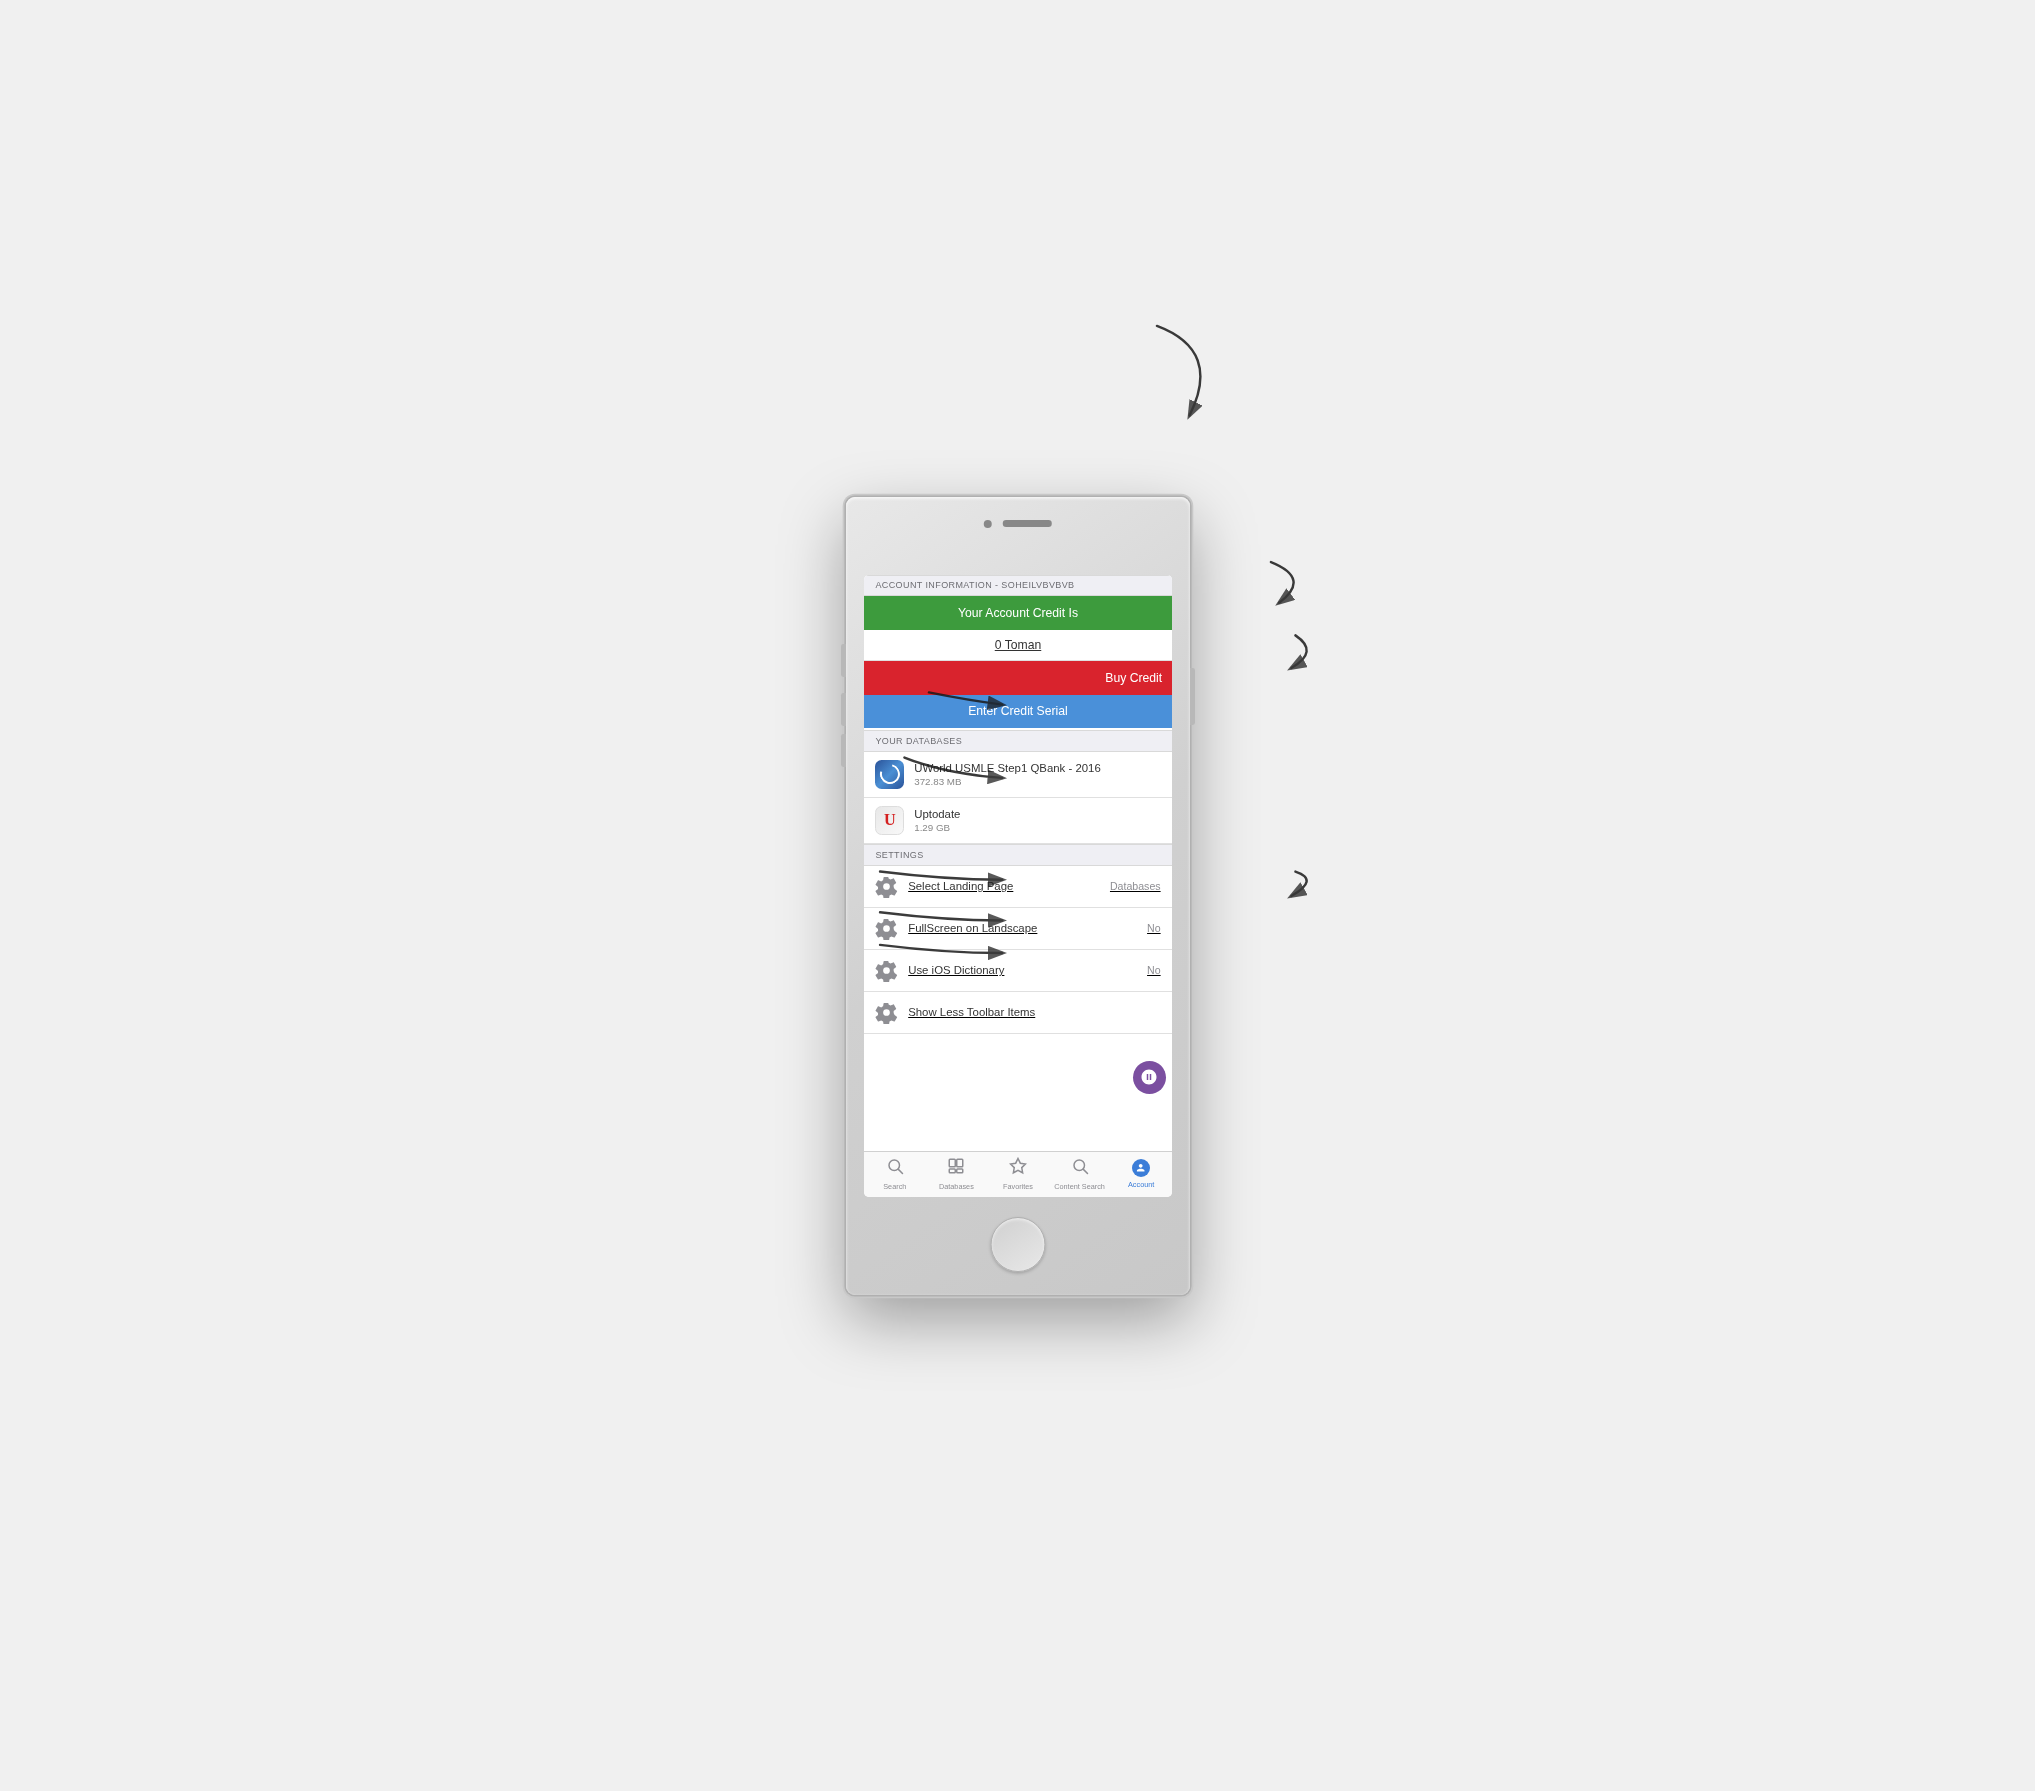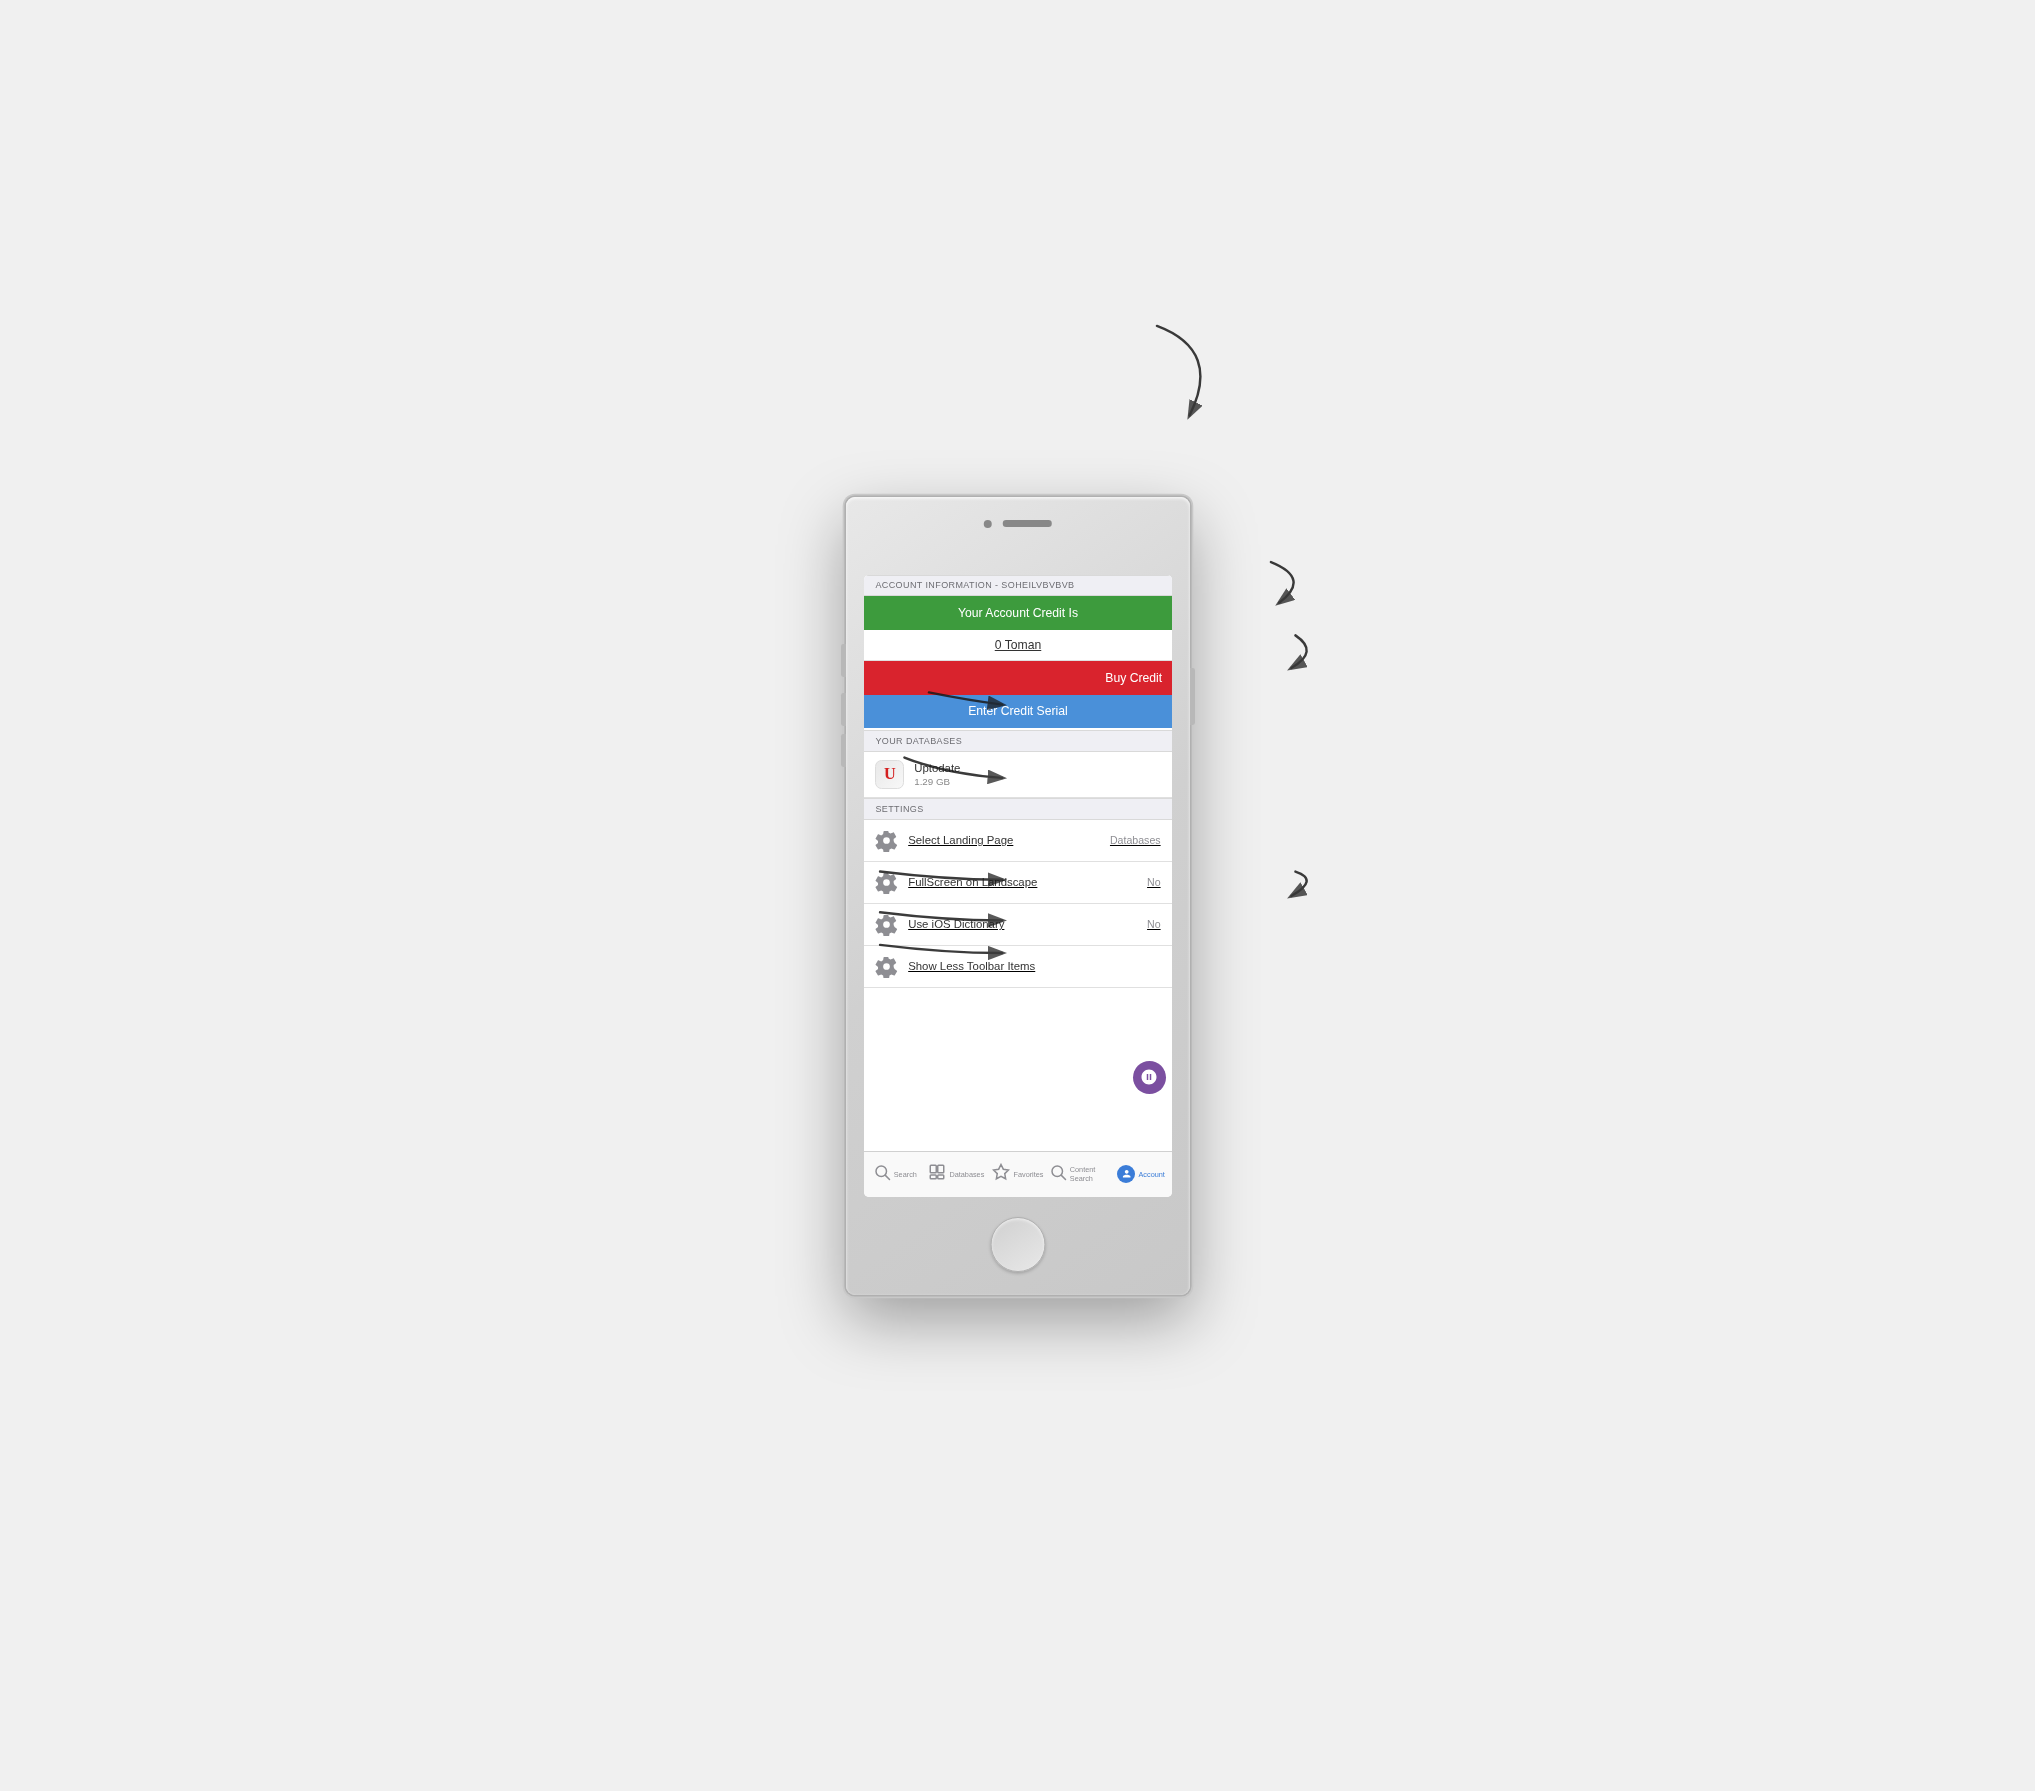--- a/index.html
+++ b/index.html
@@ -302,21 +302,21 @@
       right: 0;
       height: 46px;
       background: #f9f9f9;
       border-top: 0.8px solid #d0d0d0;
       display: flex;
       align-items: stretch;
     }
     .tab-item {
       flex: 1;
       display: flex;
-      flex-direction: row;
+      flex-direction: column;
       align-items: center;
       justify-content: center;
       gap: 3px;
       cursor: pointer;
     }
     .tab-icon {
       font-size: 16.3px;
       color: #8e8e93;
     }
     .tab-label {
@@ -423,20 +423,27 @@
         <div class="credit-bar">Your Account Credit Is</div>
 
         <div class="amount-row">0 Toman</div>
 
         <div class="buy-button">Buy Credit</div>
 
         <div class="serial-button">Enter Credit Serial</div>
 
         <div class="section-header">YOUR DATABASES</div>
 
+        <div class="db-item">
+          <div class="db-icon db-icon-uworld"></div>
+          <div class="db-info">
+            <div class="db-name">UWorld USMLE Step1 QBank - 2016</div>
+            <div class="db-size">372.83 MB</div>
+          </div>
+        </div>
 
         <div class="db-item">
           <div class="db-icon db-icon-uptodate">
             <span class="uptodate-u">U</span>
           </div>
           <div class="db-info">
             <div class="db-name">Uptodate</div>
             <div class="db-size">1.29 GB</div>
           </div>
         </div>

